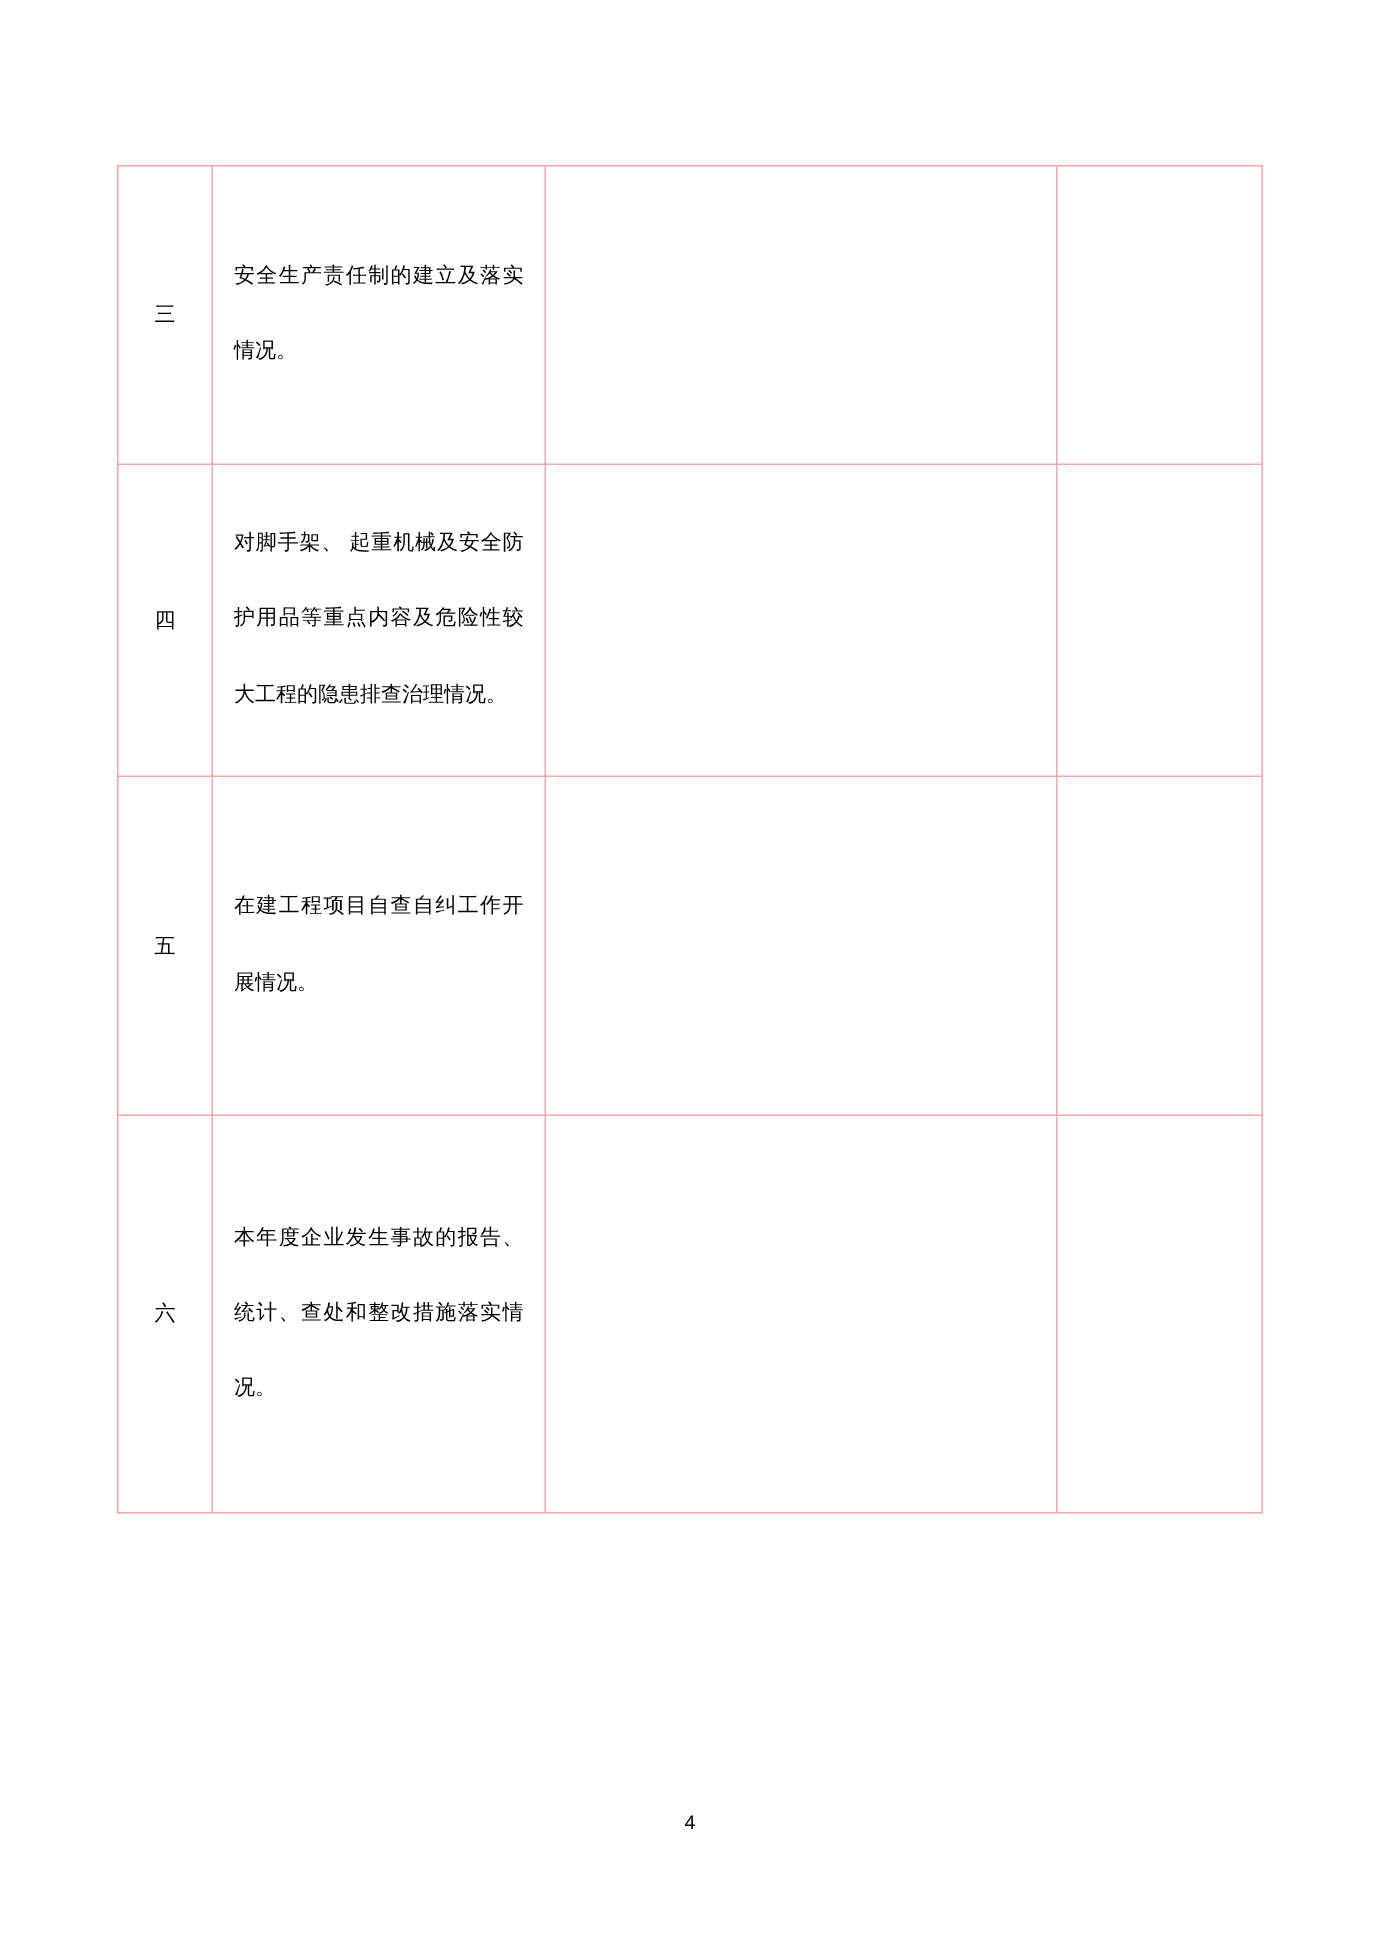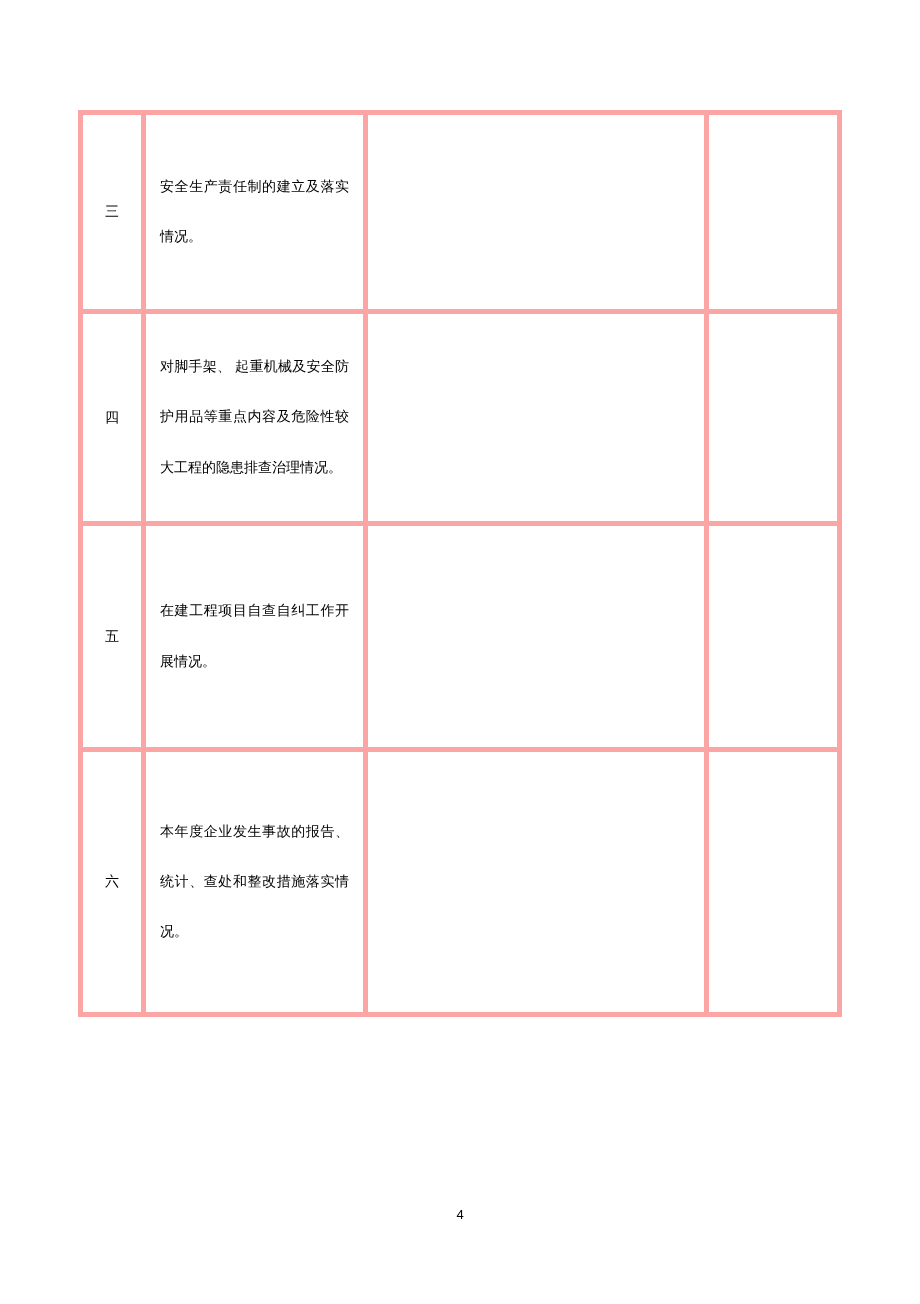--- a/index.html
+++ b/index.html
@@ -16,21 +16,21 @@
     }
     .page-container {
       padding: 110px 78px 0 78px;
     }
     table {
       border-collapse: collapse;
       width: 100%;
       table-layout: fixed;
     }
     td {
-      border: 5px solid #fca5a5;
+      border: 1px solid #fca5a5;
       vertical-align: middle;
       padding: 0;
     }
     .col-num {
       width: 63px;
       text-align: center;
       font-size: 14px;
     }
     .col-desc {
       width: 222px;

